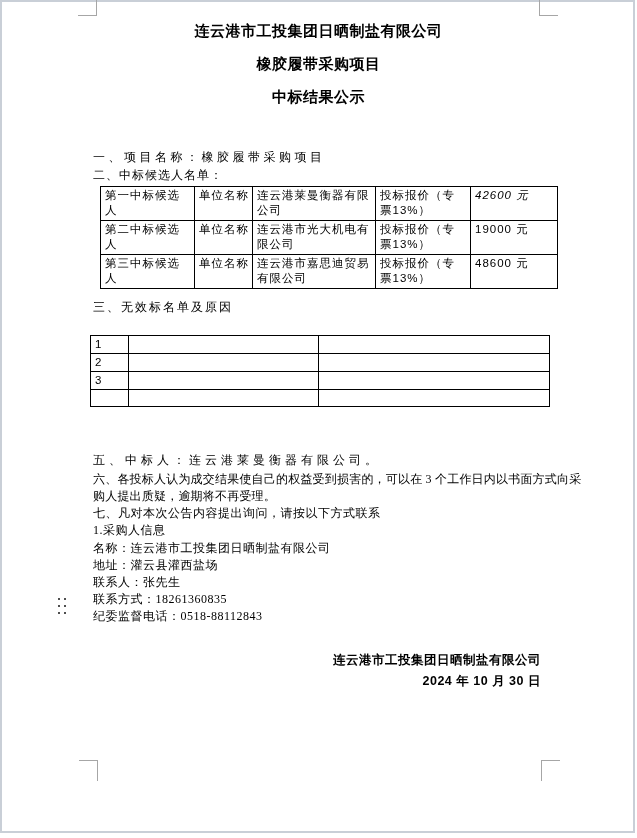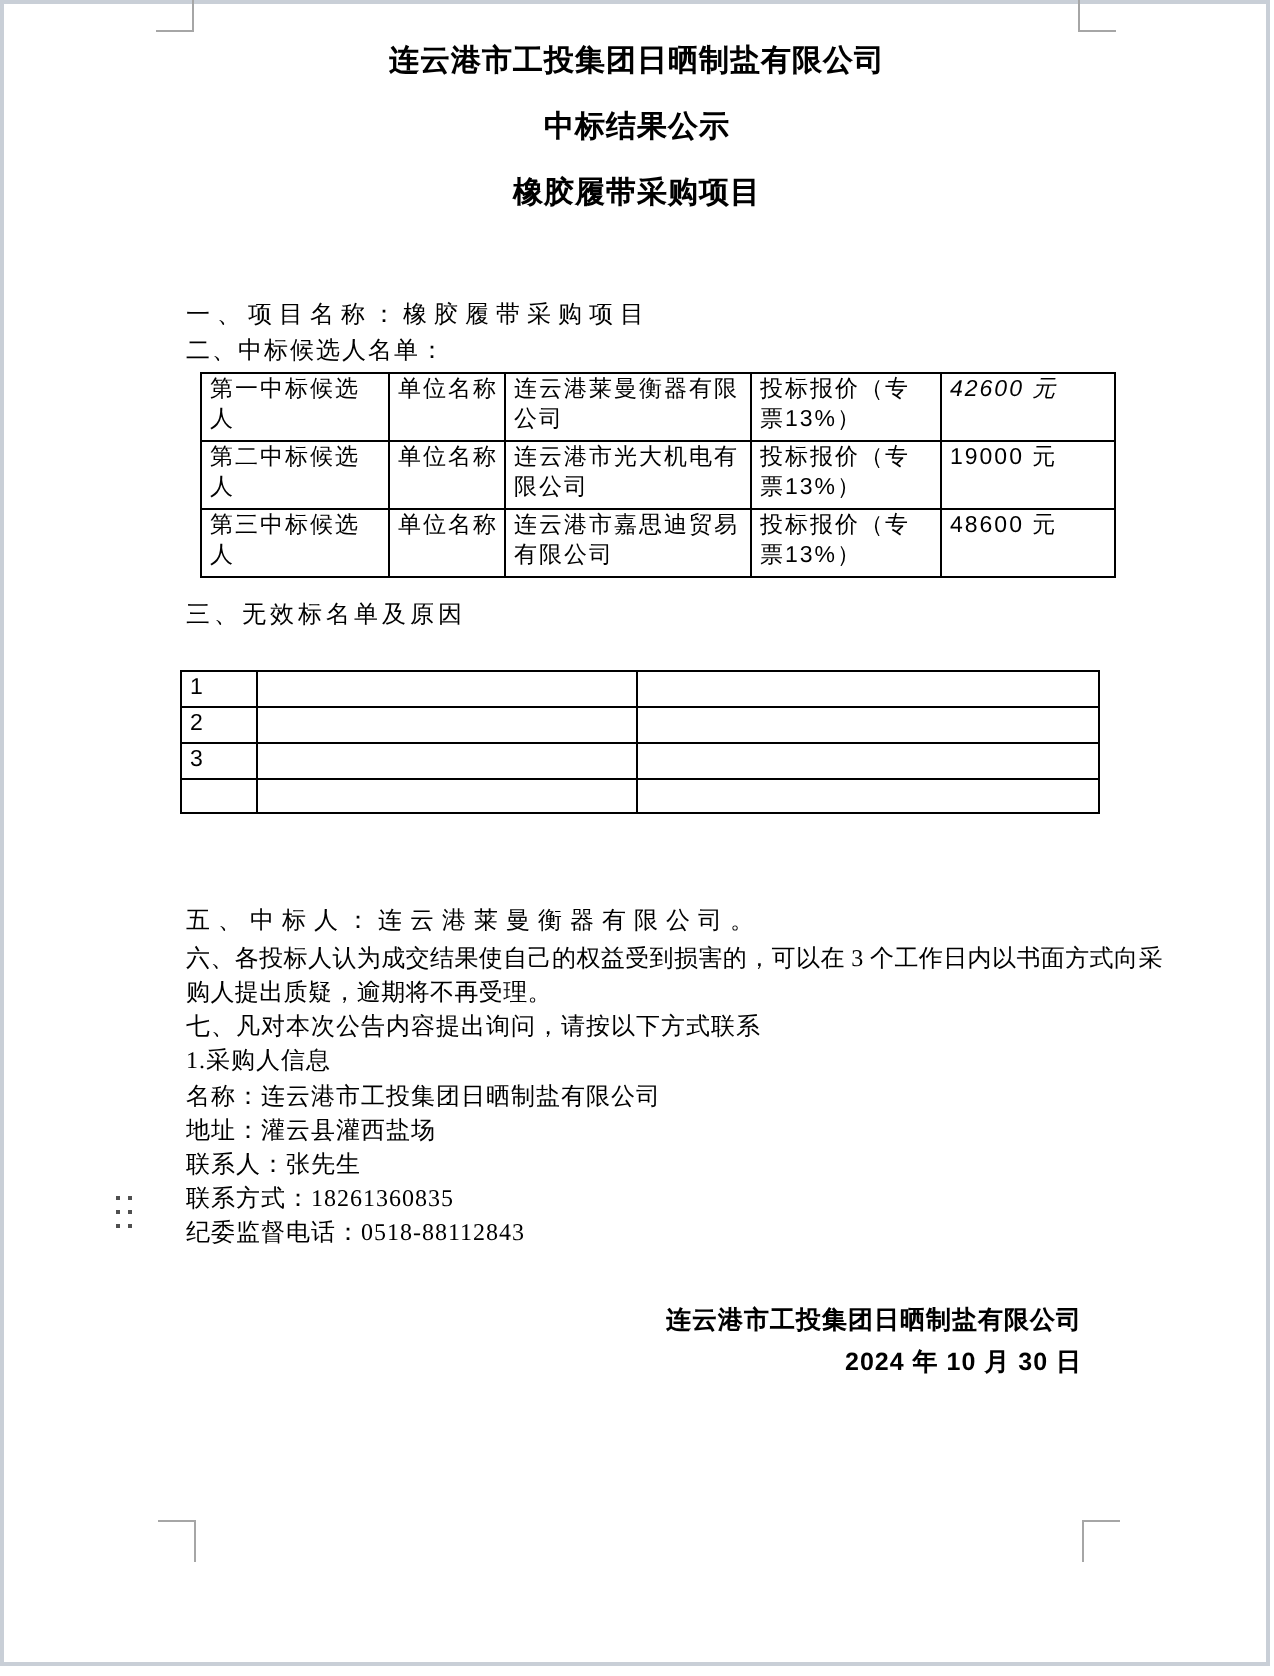--- a/index.html
+++ b/index.html
@@ -116,22 +116,22 @@
 
   <div class="sheet-border"></div>
 
   <div class="mark mark-tl"></div>
   <div class="mark mark-tr"></div>
   <div class="mark mark-bl"></div>
   <div class="mark mark-br"></div>
 
   <div class="titles">
     <div class="title-line">连云港市工投集团日晒制盐有限公司</div>
+    <div class="title-line">橡胶履带采购项目</div>
     <div class="title-line">中标结果公示</div>
-    <div class="title-line">橡胶履带采购项目</div>
   </div>
 
   <div class="t" style="top:150px; letter-spacing:3.5px">一、项目名称：橡胶履带采购项目</div>
   <div class="t" style="top:168px; letter-spacing:1px">二、中标候选人名单：</div>
 
   <table class="doc-table tbl1" style="left:100px; top:186px; width:457px;">
     <colgroup>
       <col style="width:94px">
         <col style="width:58px">
         <col style="width:123px">

